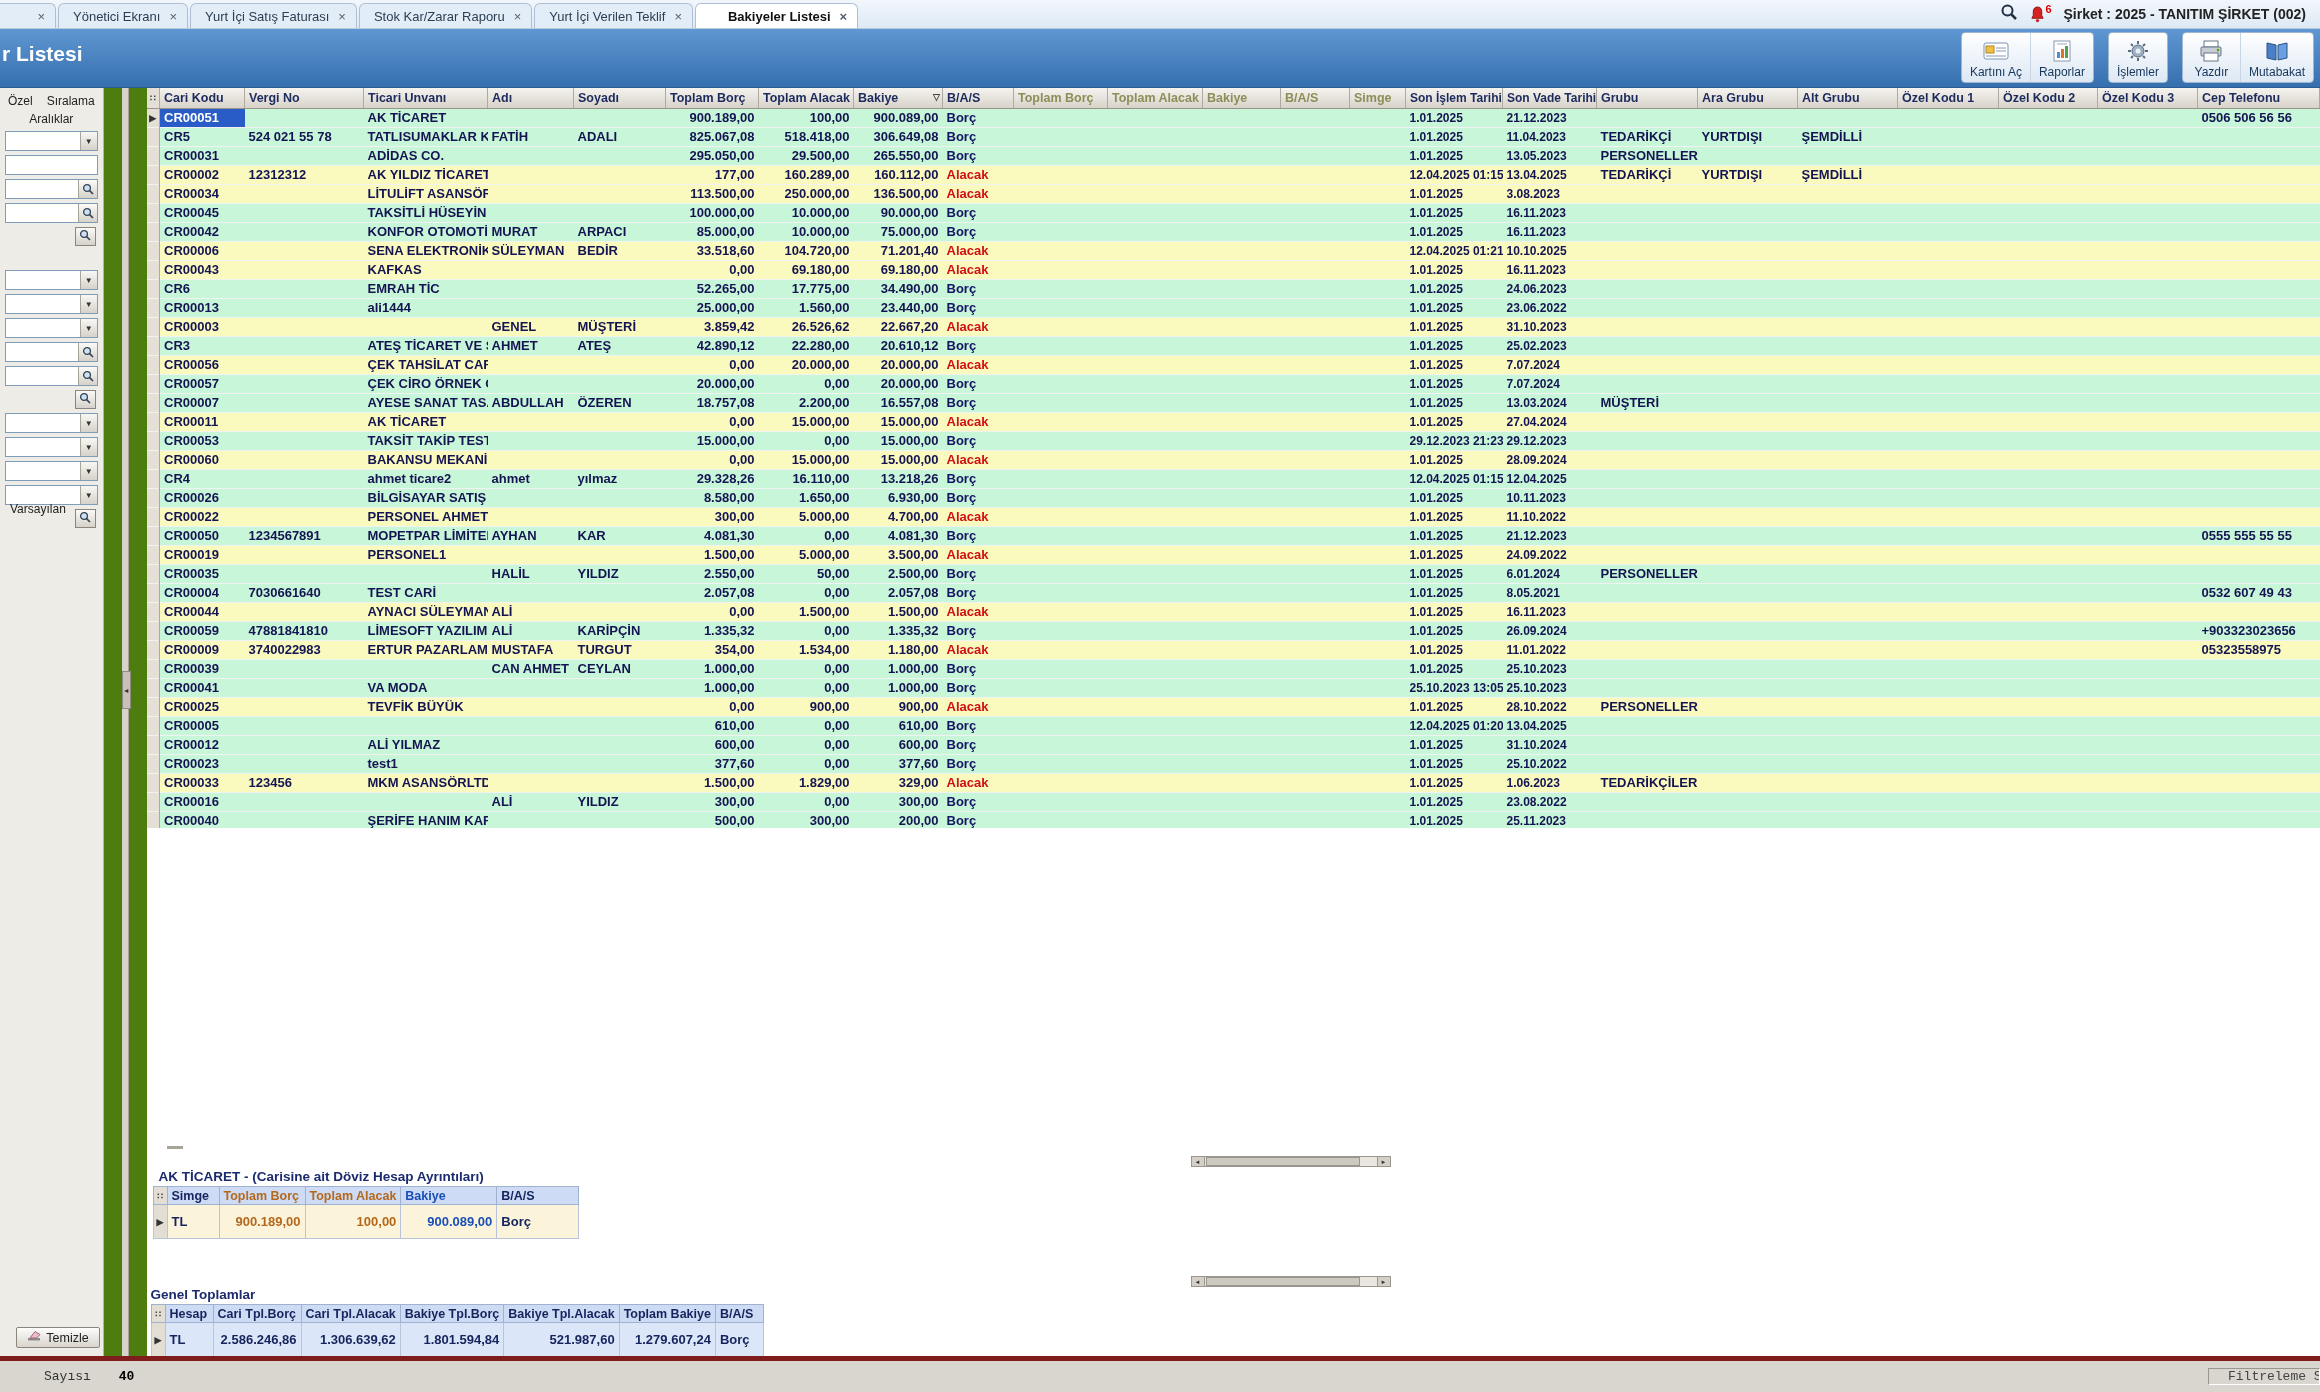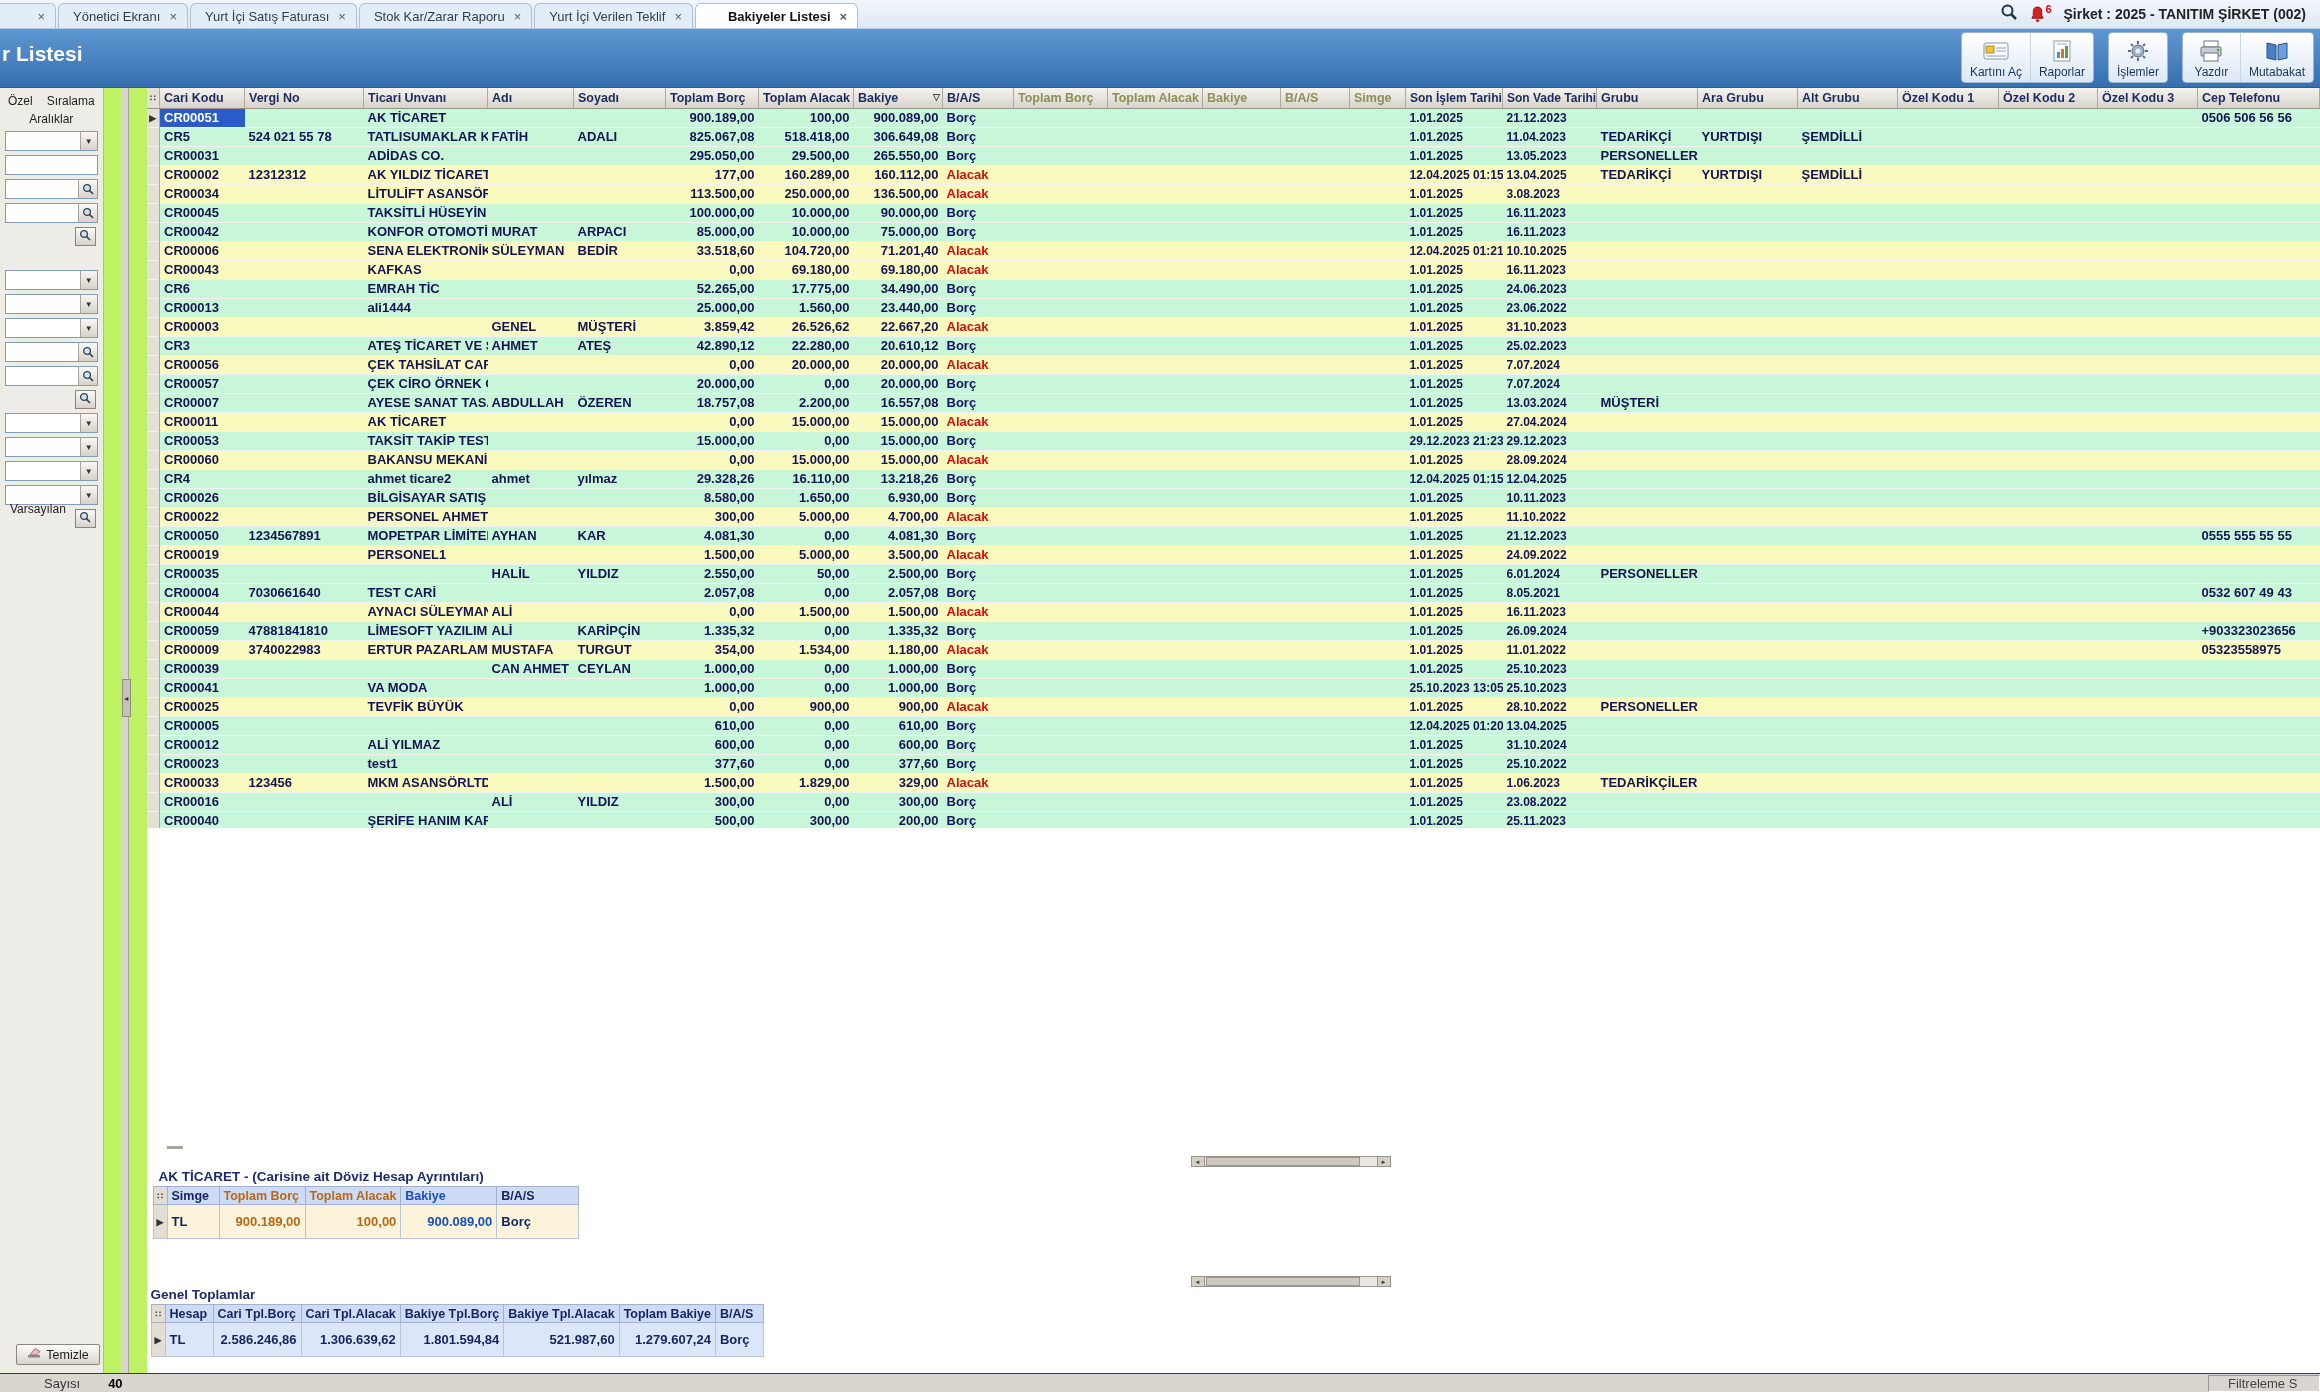--- a/index.html
+++ b/index.html
@@ -33,21 +33,21 @@
   .toolbar { position:absolute; right:6px; top:3px; bottom:4px; display:flex; gap:14px; }
   .tgroup { background:linear-gradient(#ffffff,#dde8f4); border:1px solid #9fb6cf;
     border-radius:4px; display:flex; overflow:hidden; }
   .tbtn { min-width:58px; padding:2px 8px 0; display:flex; flex-direction:column; align-items:center;
     justify-content:center; gap:2px; font-size:12px; color:#16365c; border-right:1px solid #c8d5e4; cursor:default; }
   .tbtn:last-child { border-right:none; }
   .ticon { height:24px; display:flex; align-items:center; }
   .tlabel { white-space:nowrap; }
 
   
-  .main { flex:1; display:flex; overflow:hidden; background:#bef264;gap:18px; }
+  .main { flex:1; display:flex; overflow:hidden; background:#4d7c0f;gap:18px; }
 
   
   .sidebar { width:137px; background:#eeece6; border-right:1px solid #b8b4aa;
     display:flex; flex-direction:column; padding:6px 3px 4px; }
   .side-tabs { display:flex; gap:14px; padding:0 5px 4px; font-size:12px; color:#222; }
   .side-section { text-align:center; font-size:12px; color:#222; padding-bottom:5px; }
   .sfield { height:20px; margin:0 2px 4px; background:#fff; border:1px solid #7f9db9;
     position:relative; font-size:12px; color:#222; }
   .sfield .sval { position:absolute; left:4px; top:16px; }
   .sfield .dd { position:absolute; right:0; top:0; width:17px; height:100%;
@@ -119,22 +119,22 @@
   .mini th { background:#cddcf4; border:1px solid #9fb2d0; text-align:left; height:18px;
     padding:0 4px; font-size:12.5px; white-space:nowrap; overflow:hidden; }
   .mini td { border:1px solid #b8c4da; height:18px; padding:9px 4px; white-space:nowrap; overflow:hidden; }
   .mini .num { text-align:right; }
   .mini .mini-ind { background:#e2ded4; text-align:center; font-size:9px; color:#333; padding:0; }
   .detail-row td { background:#fcf4da; }
   .totals-row td { background:#dbe6f8; }
   .hd-orange { color:#b5681c; } .hd-blue { color:#1a4fb8; }
 
   
-  .statusbar { height:19px; background:#d9d6cf; border-top:1px solid #7f1d1d;
-    display:flex; align-items:center; font-size:13px; color:#333; }
+  .statusbar { height:36px; background:#d9d6cf; border-top:5px solid #7f1d1d;
+    display:flex; align-items:center; font-size:13px; color:#333;font-family:Liberation Mono, monospace; }
   .sb-label { margin-left:44px; }
   .sb-count { margin-left:28px; font-weight:bold; color:#000; }
   .sb-right { margin-left:auto; border:1px solid; border-color:#9a968c #fff #fff #9a968c;
     height:17px; line-height:15px; width:112px; padding:0 19px; margin-right:0;
     white-space:nowrap; overflow:hidden; color:#444; }
 </style>
 </head>
 <body>
 
 <div class="app">

